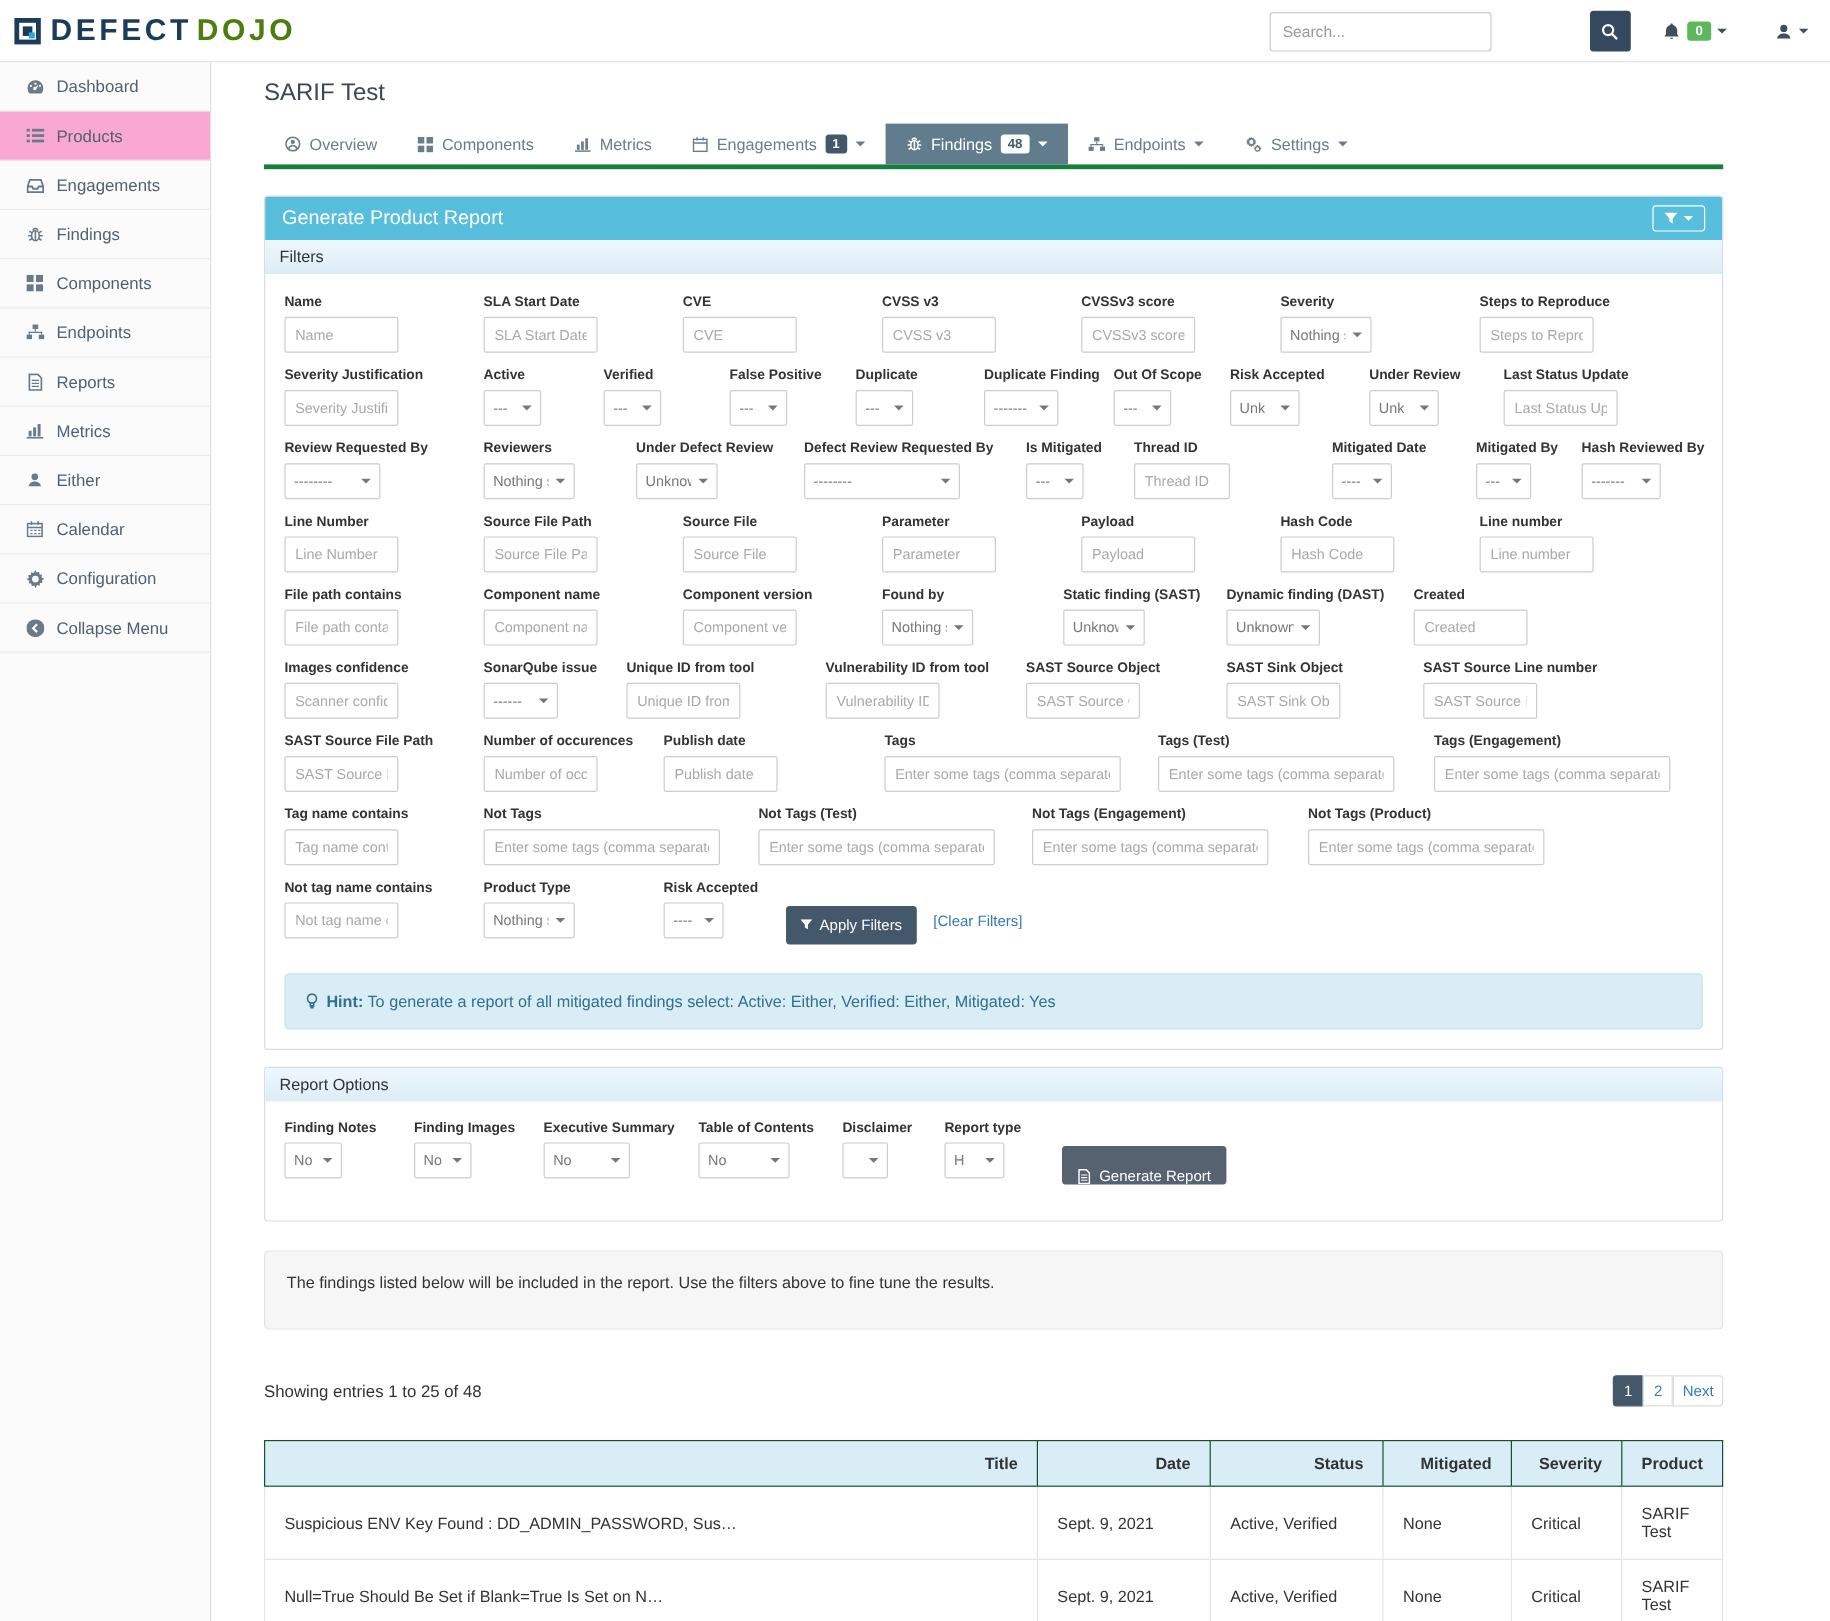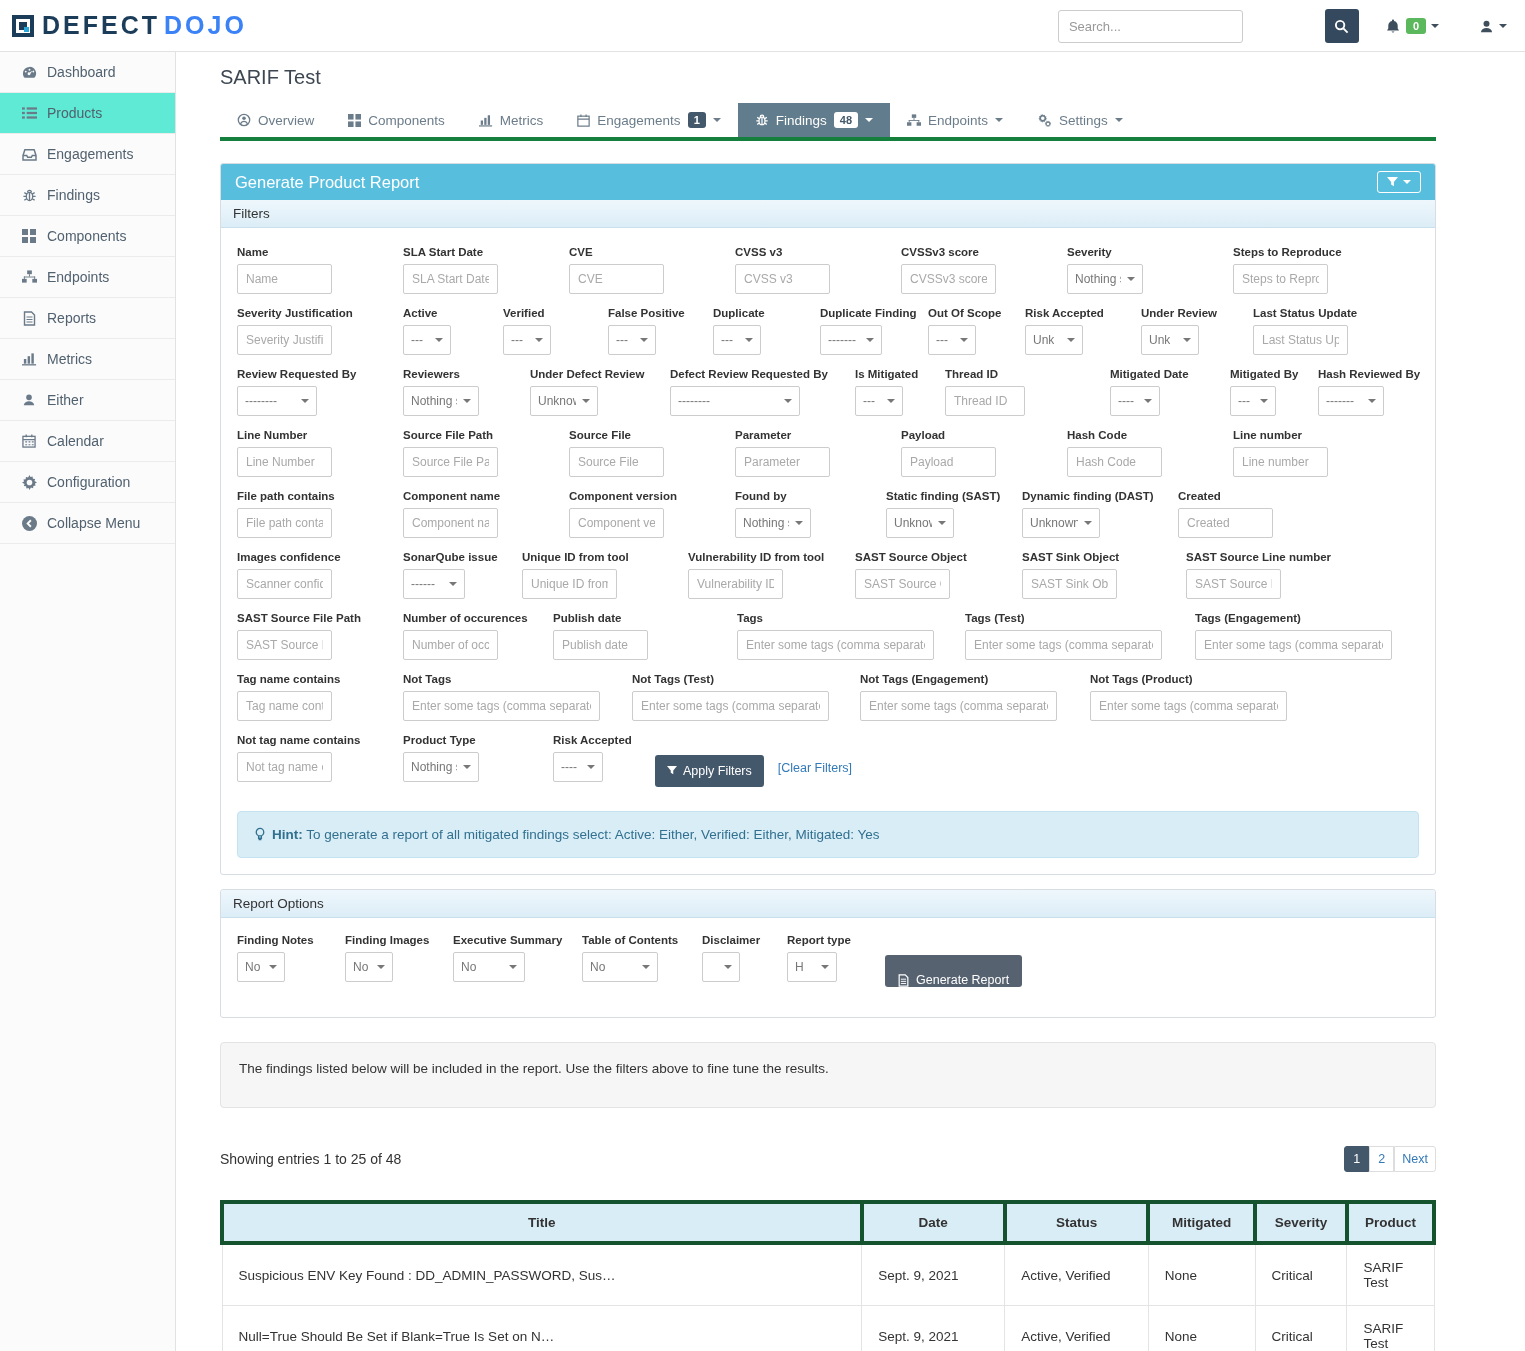--- a/index.html
+++ b/index.html
@@ -7,40 +7,40 @@
     font-family:"Liberation Sans","DejaVu Sans",sans-serif; font-size:13px; color:#333; }
 
   
   .navbar { position:fixed; top:0; left:0; right:0; height:52px; background:#fff;
     border-bottom:1px solid #e2e2e2; z-index:10; display:flex; align-items:center; }
   .brand { display:flex; align-items:center; gap:8px; padding-left:12px; }
   .brand-box { width:22px; height:22px; border:4px solid #1b3d5a; position:relative; }
   .brand-box:before { content:""; position:absolute; left:3px; top:3px; width:8px; height:8px; background:#1b3d5a; }
   .brand-box:after { content:""; position:absolute; right:1px; bottom:1px; width:5px; height:5px; background:#2aa8dc; }
   .brand-text { font-weight:bold; font-size:25px; letter-spacing:3px; color:#1b3d5a; }
-  .brand-text .dojo { color:#3b82f6; margin-left:4px; }
+  .brand-text .dojo { color:#4d7c0f; margin-left:4px; }
   .nav-right { position:absolute; right:18px; top:0; height:52px; display:flex; align-items:center; gap:14px; }
   .search-input { width:185px; height:33px; border:1px solid #ccc; border-radius:3px; padding:6px 10px;
     font-size:13px; color:#555; }
   .search-input::placeholder { color:#999; }
   .search-btn { width:34px; height:34px; background:#34495e; border:none; border-radius:3px;
     display:flex; align-items:center; justify-content:center; cursor:pointer; margin-left:68px; }
   .bell-group { display:flex; align-items:center; gap:5px; margin-left:12px; cursor:pointer; }
   .badge-green { background:#5cb85c; color:#fff; font-size:11px; font-weight:bold;
     padding:2px 7px; border-radius:3px; }
   .user-group { display:flex; align-items:center; gap:5px; margin-left:26px; cursor:pointer; }
   .crt { display:inline-block; width:0; height:0; border-left:4px solid transparent;
     border-right:4px solid transparent; border-top:4px solid currentColor; }
 
   
   .sidebar { position:fixed; top:52px; left:0; bottom:0; width:176px; background:#fbfbfb;
     border-right:1px solid #e2e2e2; }
   .side-item { display:flex; align-items:center; gap:10px; height:41px; padding-left:21px;
     border-bottom:1px solid #ebebeb; color:#51616f; font-size:14px; cursor:pointer; }
-  .side-item.active { background:#5eead4; }
+  .side-item.active { background:#f9a8d4; }
   .side-item .ico { color:#6a7a88; display:inline-flex; width:16px; justify-content:center; }
 
   
   .main { position:absolute; left:176px; top:52px; width:1305px; padding:14px 45px 0 44px; }
   .page-title { font-size:20px; color:#3d4752; margin-bottom:14px; }
 
   .tabs { display:flex; align-items:stretch; border-bottom:4px solid #15803d; height:38px; }
   .tab { display:flex; align-items:center; gap:7px; padding:0 17px; color:#6b7c8a;
     font-size:13.5px; cursor:pointer; white-space:nowrap; }
   .tab .ico { color:#6b7c8a; display:inline-flex; }
@@ -92,22 +92,22 @@
   .showing-row { margin-top:38px; display:flex; justify-content:space-between; align-items:center; }
   .showing { font-size:14px; color:#333; }
   .pager { display:flex; }
   .pg { min-width:25px; height:26px; display:flex; align-items:center; justify-content:center;
     border:1px solid #ddd; color:#337ab7; font-size:12.5px; padding:0 7px; cursor:pointer; background:#fff; }
   .pg.active { background:#44586c; color:#fff; border-color:#44586c; }
   .pg.first { border-radius:3px 0 0 3px; }
   .pg.last { border-radius:0 3px 3px 0; }
 
   table.findings { margin-top:28px; width:100%; border-collapse:collapse; border:1px solid #ddd; }
-  table.findings th { background:#d9edf7; text-align:center; font-size:13.5px; color:#333;
-    padding:11px 16px; border:4px solid #14532d; font-weight:bold; }
+  table.findings th { background:#d9edf7; text-align:right; font-size:13.5px; color:#333;
+    padding:11px 16px; border:1px solid #14532d; font-weight:bold; }
   table.findings td { padding:15px 16px; border:1px solid #e4e4e4; font-size:13.5px; color:#333;
     background:#fff; }
   td.tlink { color:#5a6a7a; cursor:pointer; }
   .c-title { width:650px; } .c-date { width:145px; } .c-status { width:145px; }
   .c-mit { width:107px; } .c-sev { width:92px; }
 
   .ico svg { display:block; }
 </style>
 </head>
 <body>

